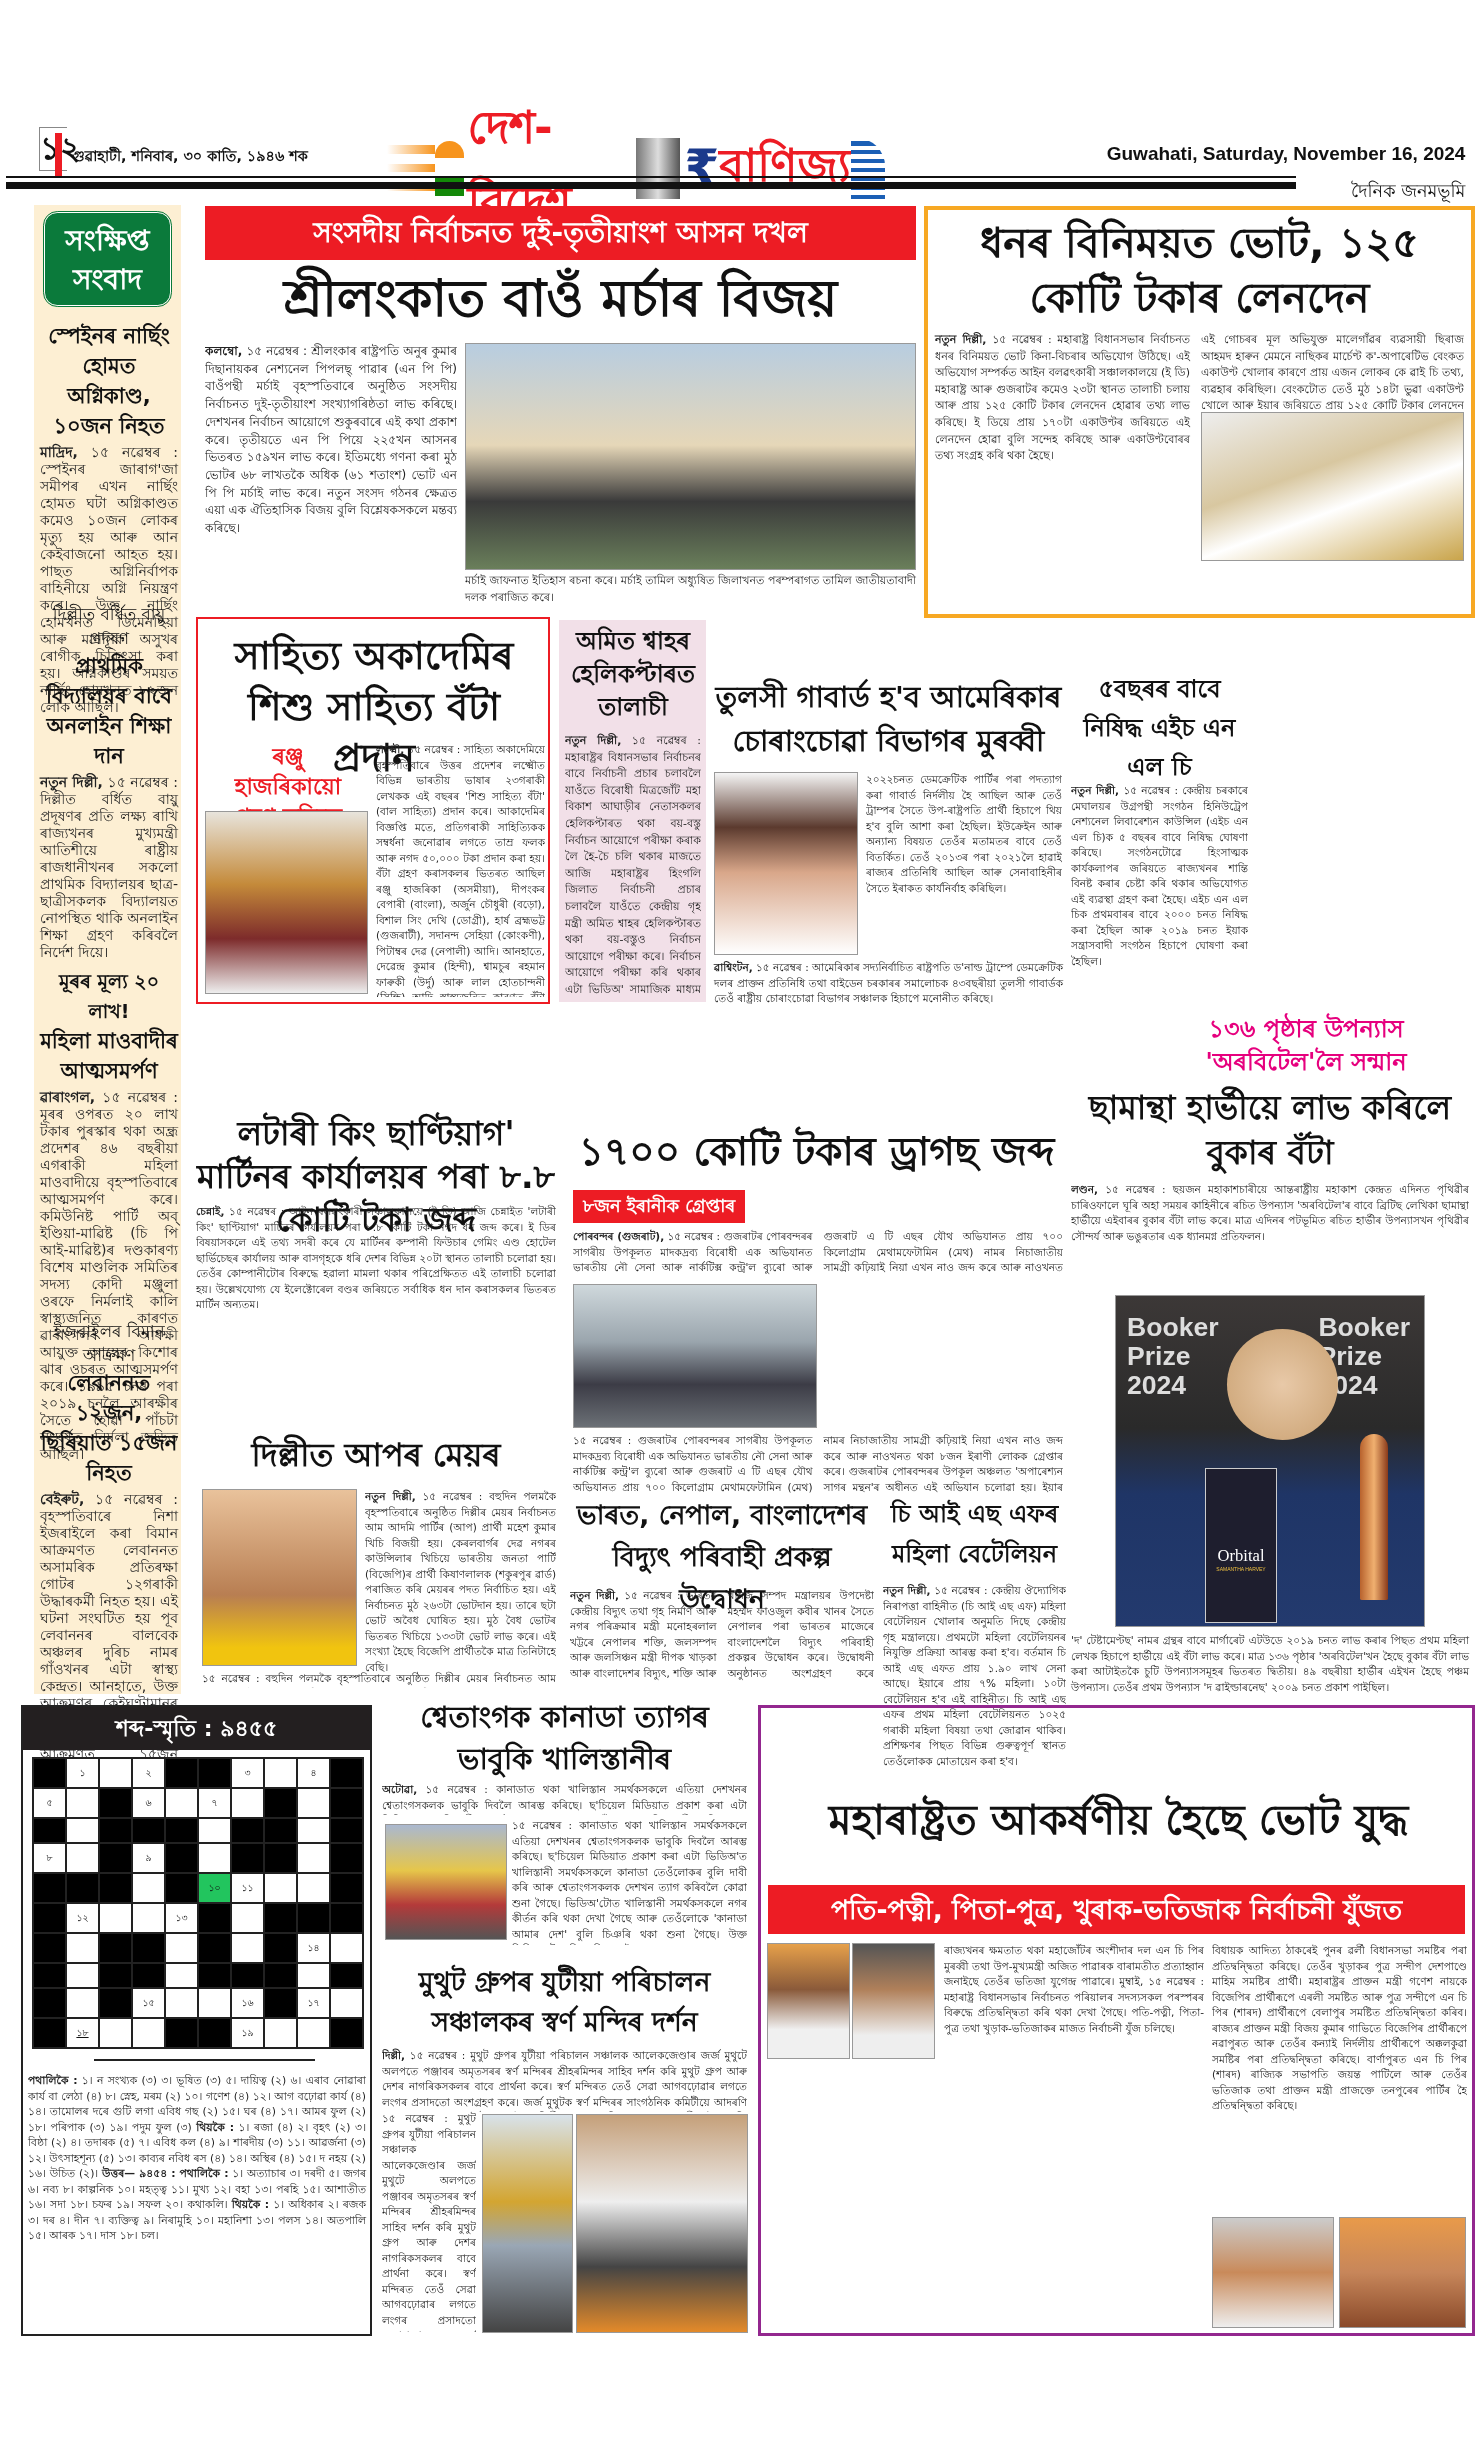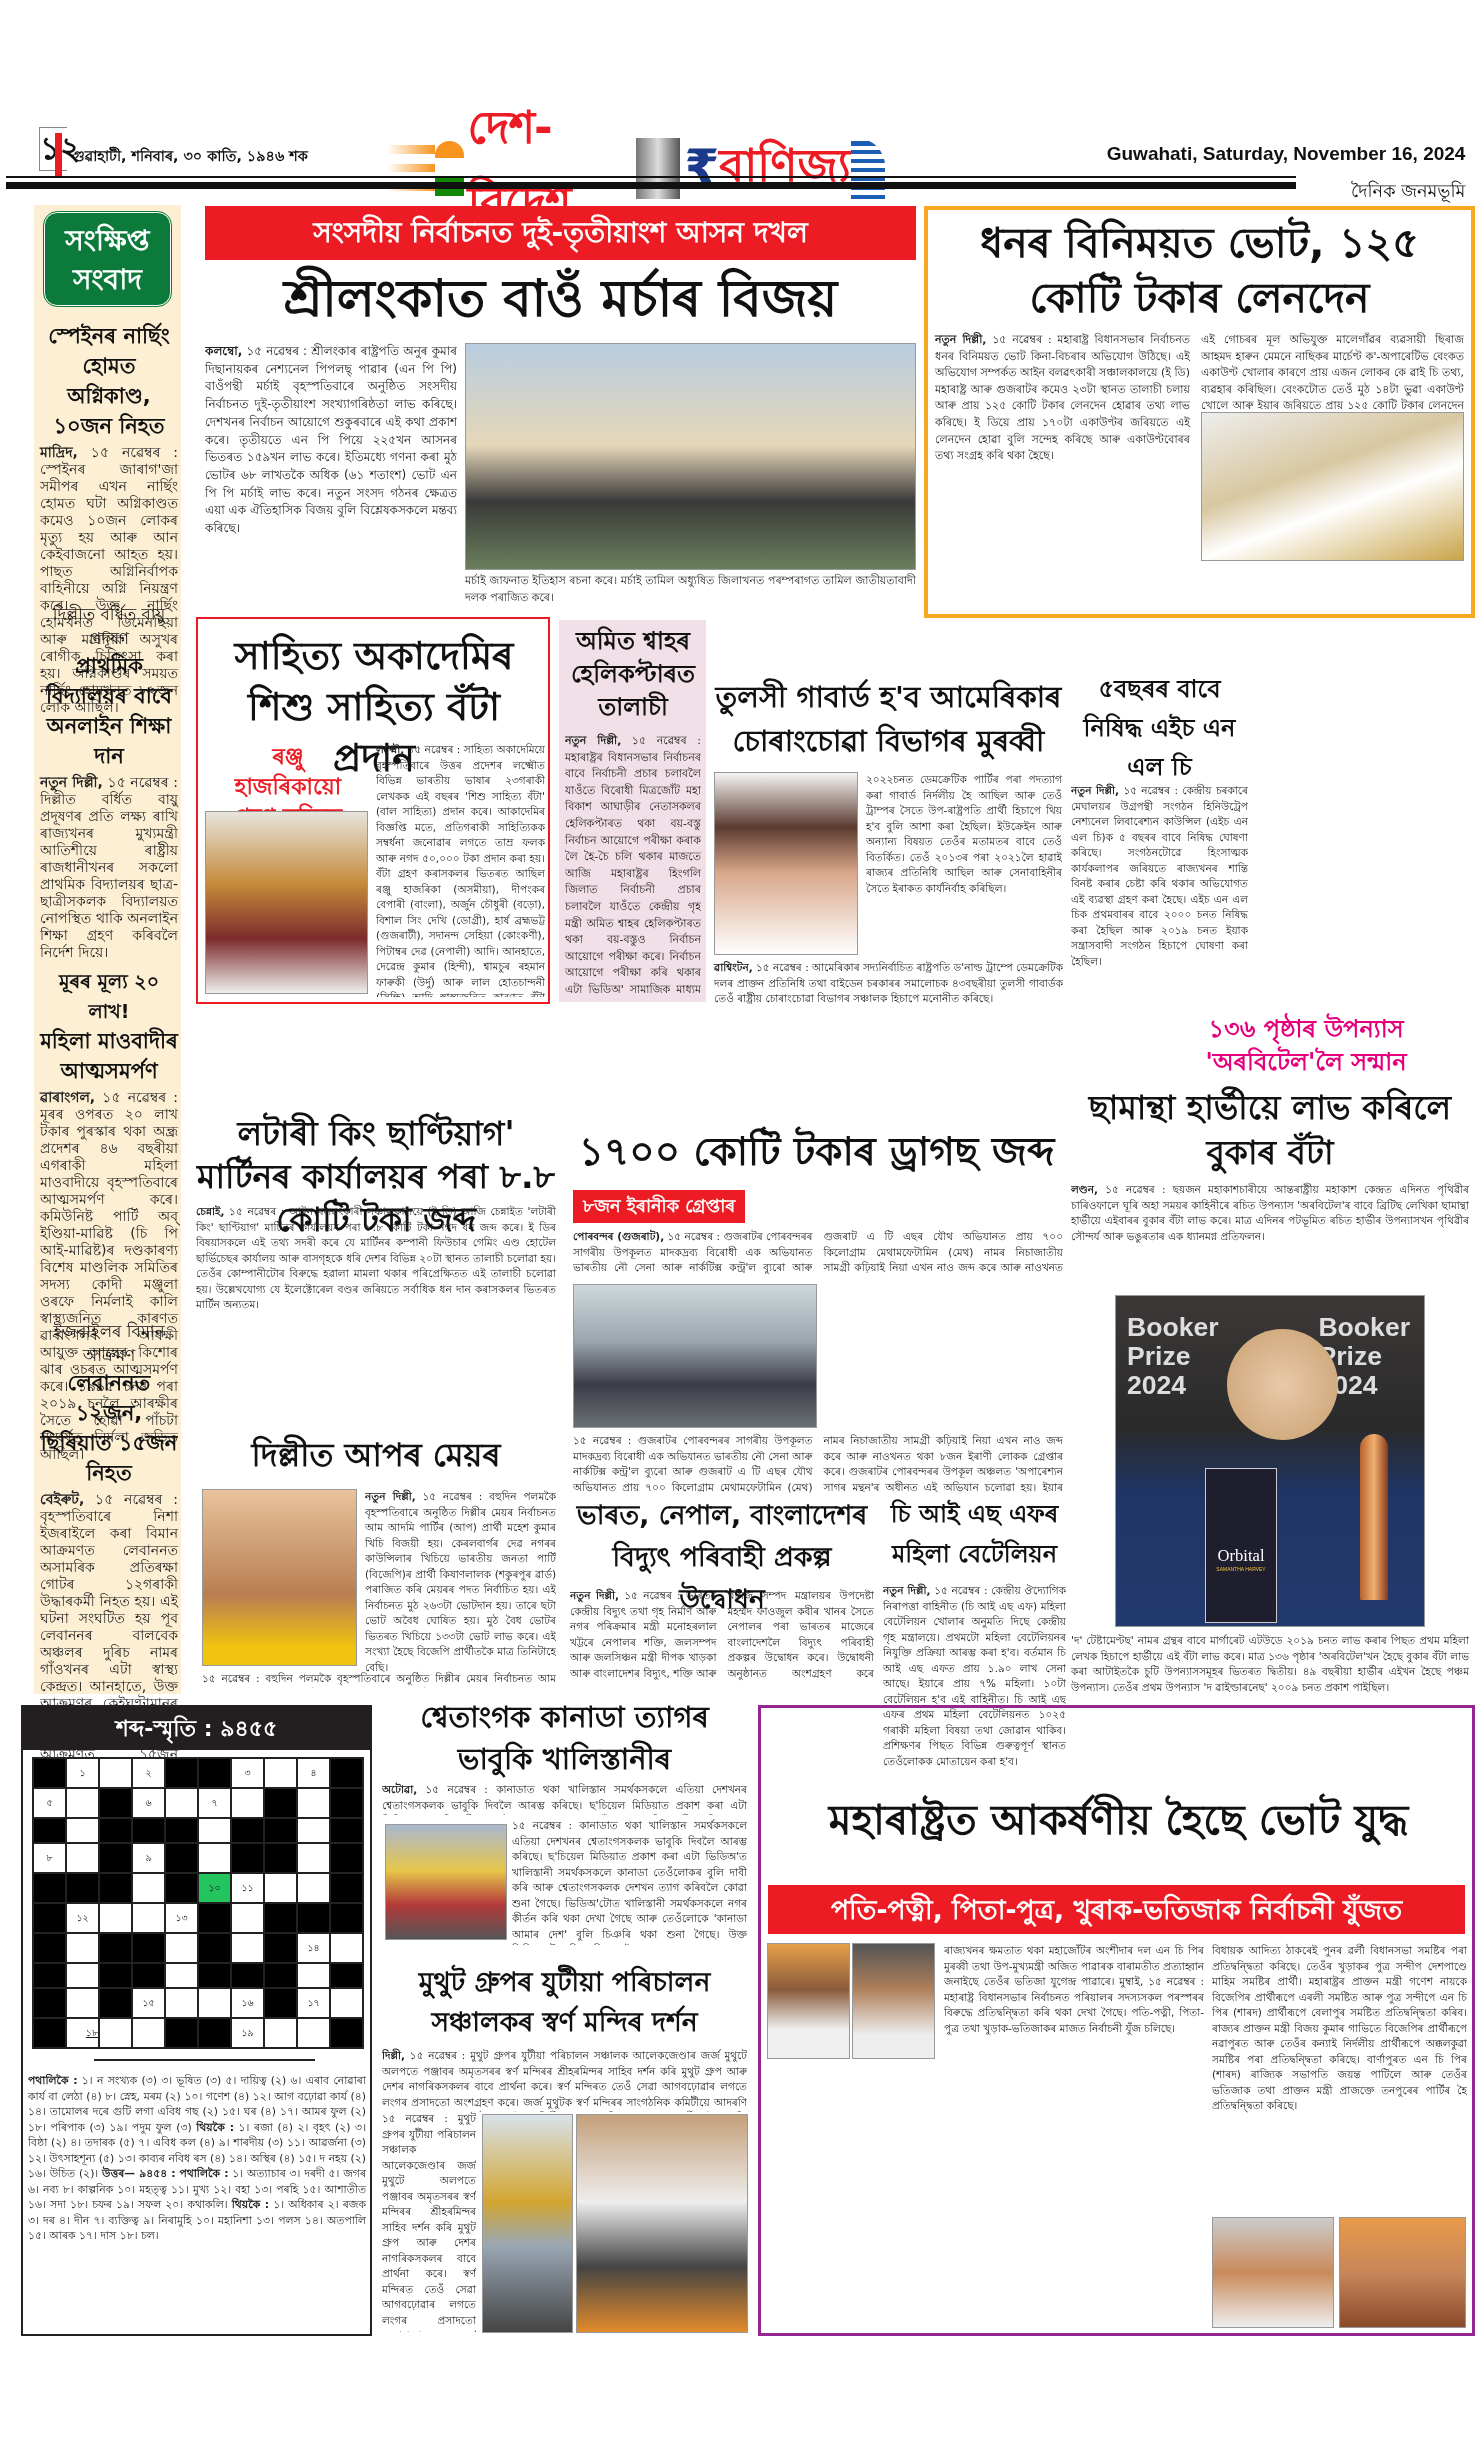--- a/index.html
+++ b/index.html
@@ -247,21 +247,21 @@
     <div style="border: 0.6px solid rgb(34, 34, 34); font-size: 9.4px; text-align: center; line-height: 28px; background: rgb(255, 255, 255);"></div>
     <div style="border: 0.6px solid rgb(34, 34, 34); font-size: 9.4px; text-align: center; line-height: 28px; background: rgb(0, 0, 0);"></div>
     <div style="border: 0.6px solid rgb(34, 34, 34); font-size: 9.4px; text-align: center; line-height: 28px; background: rgb(255, 255, 255);">১৫</div>
     <div style="border: 0.6px solid rgb(34, 34, 34); font-size: 9.4px; text-align: center; line-height: 28px; background: rgb(255, 255, 255);"></div>
     <div style="border: 0.6px solid rgb(34, 34, 34); font-size: 9.4px; text-align: center; line-height: 28px; background: rgb(255, 255, 255);"></div>
     <div style="border: 0.6px solid rgb(34, 34, 34); font-size: 9.4px; text-align: center; line-height: 28px; background: rgb(255, 255, 255);">১৬</div>
     <div style="border: 0.6px solid rgb(34, 34, 34); font-size: 9.4px; text-align: center; line-height: 28px; background: rgb(0, 0, 0);"></div>
     <div style="border: 0.6px solid rgb(34, 34, 34); font-size: 9.4px; text-align: center; line-height: 28px; background: rgb(255, 255, 255);">১৭</div>
     <div style="border: 0.6px solid rgb(34, 34, 34); font-size: 9.4px; text-align: center; line-height: 28px; background: rgb(255, 255, 255);"></div>
     <div style="border: 0.6px solid rgb(34, 34, 34); font-size: 9.4px; text-align: center; line-height: 28px; background: rgb(0, 0, 0);"></div>
-    <div style="border: 0.6px solid rgb(34, 34, 34); font-size: 9.4px; text-align: right; line-height: 28px; background: rgb(255, 255, 255); text-decoration: underline;">১৮</div>
+    <div style="border: 0.6px solid rgb(34, 34, 34); font-size: 9.4px; text-align: center; line-height: 28px; background: rgb(255, 255, 255); text-decoration: underline;">১৮</div>
     <div style="border: 0.6px solid rgb(34, 34, 34); font-size: 9.4px; text-align: center; line-height: 28px; background: rgb(255, 255, 255);"></div>
     <div style="border: 0.6px solid rgb(34, 34, 34); font-size: 9.4px; text-align: center; line-height: 28px; background: rgb(255, 255, 255);"></div>
     <div style="border: 0.6px solid rgb(34, 34, 34); font-size: 9.4px; text-align: center; line-height: 28px; background: rgb(0, 0, 0);"></div>
     <div style="border: 0.6px solid rgb(34, 34, 34); font-size: 9.4px; text-align: center; line-height: 28px; background: rgb(0, 0, 0);"></div>
     <div style="border: 0.6px solid rgb(34, 34, 34); font-size: 9.4px; text-align: center; line-height: 28px; background: rgb(255, 255, 255);">১৯</div>
     <div style="border: 0.6px solid rgb(34, 34, 34); font-size: 9.4px; text-align: center; line-height: 28px; background: rgb(255, 255, 255);"></div>
     <div style="border: 0.6px solid rgb(34, 34, 34); font-size: 9.4px; text-align: center; line-height: 28px; background: rgb(255, 255, 255);"></div>
     <div style="border: 0.6px solid rgb(34, 34, 34); font-size: 9.4px; text-align: center; line-height: 28px; background: rgb(0, 0, 0);"></div>
   </div>
 <div class="abs" style="left:94px;top:2059px;width:221px;height:2.2px;background:#222"></div>

